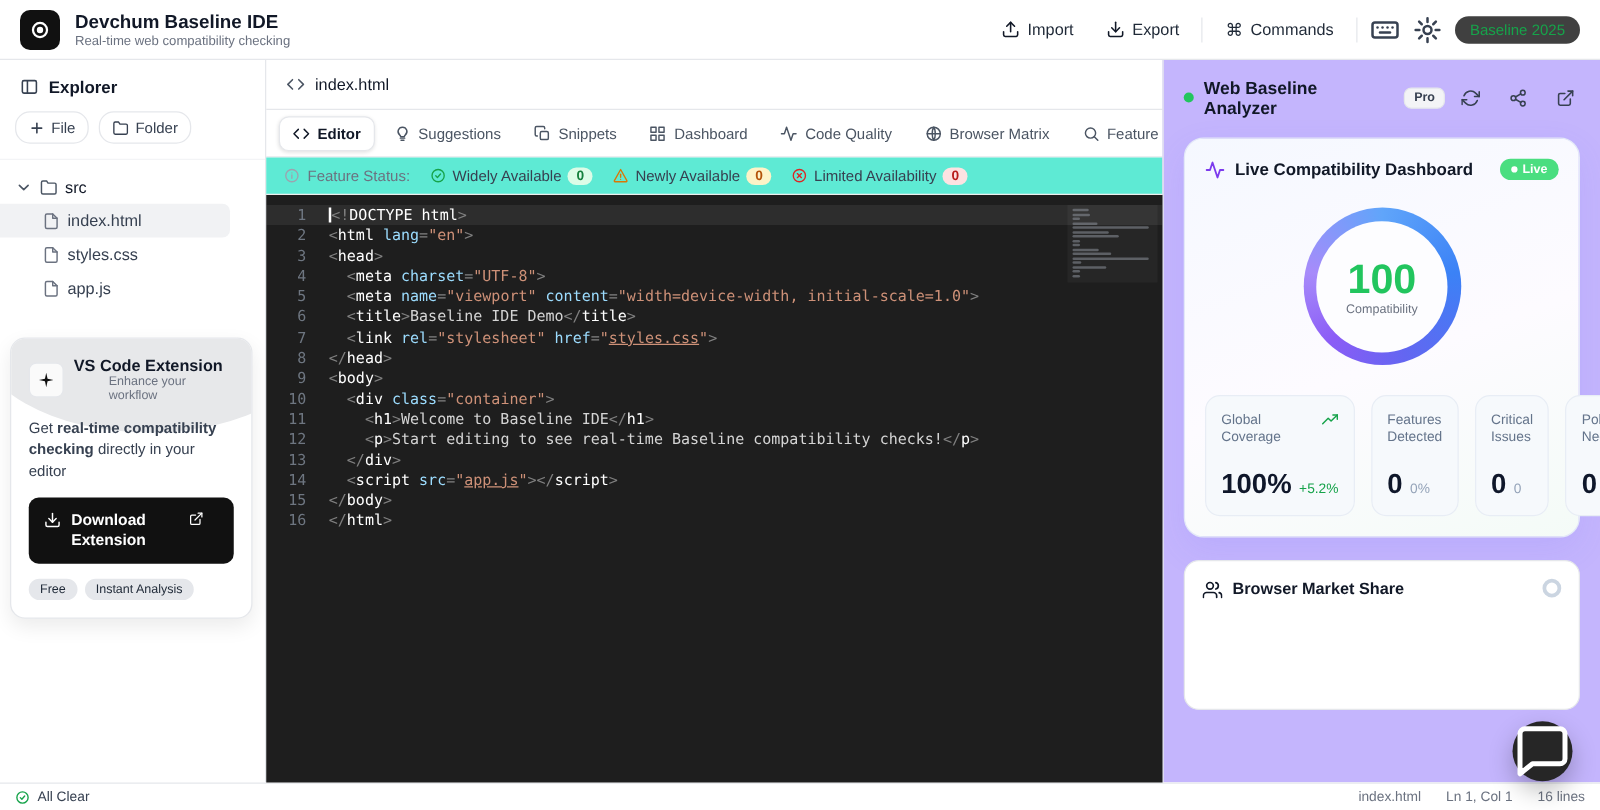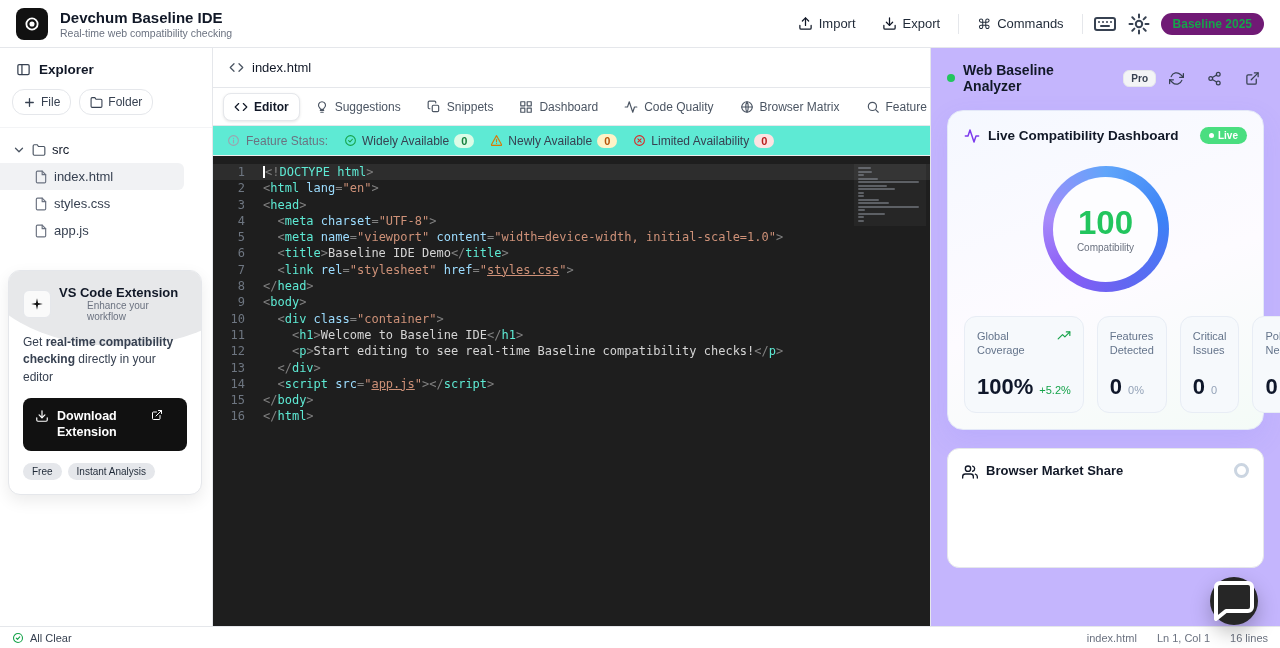--- a/index.html
+++ b/index.html
@@ -13,21 +13,21 @@
   .logo svg { width: 18px; height: 18px; }
   .app-title { font-size: 15px; font-weight: 700; color: #111827; line-height: 1.2; }
   .app-subtitle { font-size: 10.5px; color: #6b7280; }
   .header-right { margin-left: auto; display: flex; align-items: center; gap: 10px; }
   .hbtn { display: flex; align-items: center; gap: 6px; font-size: 13px; font-weight: 500; color: #1f2937; background: none; border: none; padding: 6px 8px; border-radius: 6px; cursor: pointer; font-family: inherit; }
   .hbtn .ic { width: 15px; height: 15px; color: #111827; }
   .cmd-glyph { font-size: 14px; line-height: 1; }
   .vdiv { width: 1px; height: 20px; background: #e5e7eb; }
   .icon-btn { background: none; border: none; color: #374151; width: 24px; height: 24px; display: flex; align-items: center; justify-content: center; cursor: pointer; }
   .icon-btn svg { width: 17px; height: 17px; }
-  .badge-green { background: #701a75; color: #16a34a; font-size: 12px; font-weight: 700; padding: 4px 12px; border-radius: 999px; text-align: center; }
+  .badge-green { background: #404040; color: #16a34a; font-size: 12px; font-weight: 400; padding: 4px 12px; border-radius: 999px; text-align: center; }
 
   
   .main { flex: 1; display: flex; min-height: 0; }
 
   
   .sidebar { width: 213px; flex-shrink: 0; border-right: 1px solid #e5e7eb; display: flex; flex-direction: column; background: #fff; }
   .explorer-head { display: flex; align-items: center; gap: 8px; padding: 14px 16px 10px; font-size: 13.5px; font-weight: 600; }
   .explorer-head .ic { width: 15px; height: 15px; color: #374151; }
   .file-actions { display: flex; gap: 8px; padding: 2px 12px 12px; border-bottom: 1px solid #f3f4f6; }
   .btn-sm { display: flex; align-items: center; gap: 5px; font-size: 12px; color: #374151; border: 1px solid #e5e7eb; border-radius: 12px; padding: 5px 10px; background: #fff; cursor: pointer; font-family: inherit; }
@@ -75,21 +75,21 @@
   .cnt-warning { background: #fef3c7; color: #b45309; }
   .cnt-error { background: #fee2e2; color: #b91c1c; }
 
   .code-area { flex: 1; background: #1e1e1e; position: relative; overflow: hidden; font-family: "DejaVu Sans Mono", monospace; font-size: 12px; padding-top: 8px; }
   .code-line { display: flex; height: 16.3px; line-height: 16.3px; white-space: pre; }
   .code-line.active { background: rgba(255,255,255,.07); }
   .ln { width: 50px; flex-shrink: 0; text-align: right; padding-right: 18px; color: #6e7681; }
   .code-text { color: #d4d4d4; }
   .caret { display: inline-block; width: 2px; height: 12px; background: #fff; vertical-align: -2px; }
   .tk-p { color: #808080; }
-  .tk-tag { color: #5eead4; }
+  .tk-tag { color: #ffffff; }
   .tk-attr { color: #9cdcfe; }
   .tk-str { color: #ce9178; }
   .tk-txt { color: #d4d4d4; }
   .tk-link { color: #ce9178; text-decoration: underline; }
   .minimap { position: absolute; top: 8px; right: 4px; width: 72px; padding: 3px 4px; background: rgba(255,255,255,.04); }
   .mm-line { height: 2px; margin-bottom: 1.5px; background: #8a9099; opacity: .55; border-radius: 1px; }
 
   
   .right-panel { width: 350px; flex-shrink: 0; border-left: 1px solid #e5e7eb; background: #c4b5fd; padding: 14px 16px; overflow: hidden; }
   .rp-head { display: flex; align-items: center; gap: 8px; }

